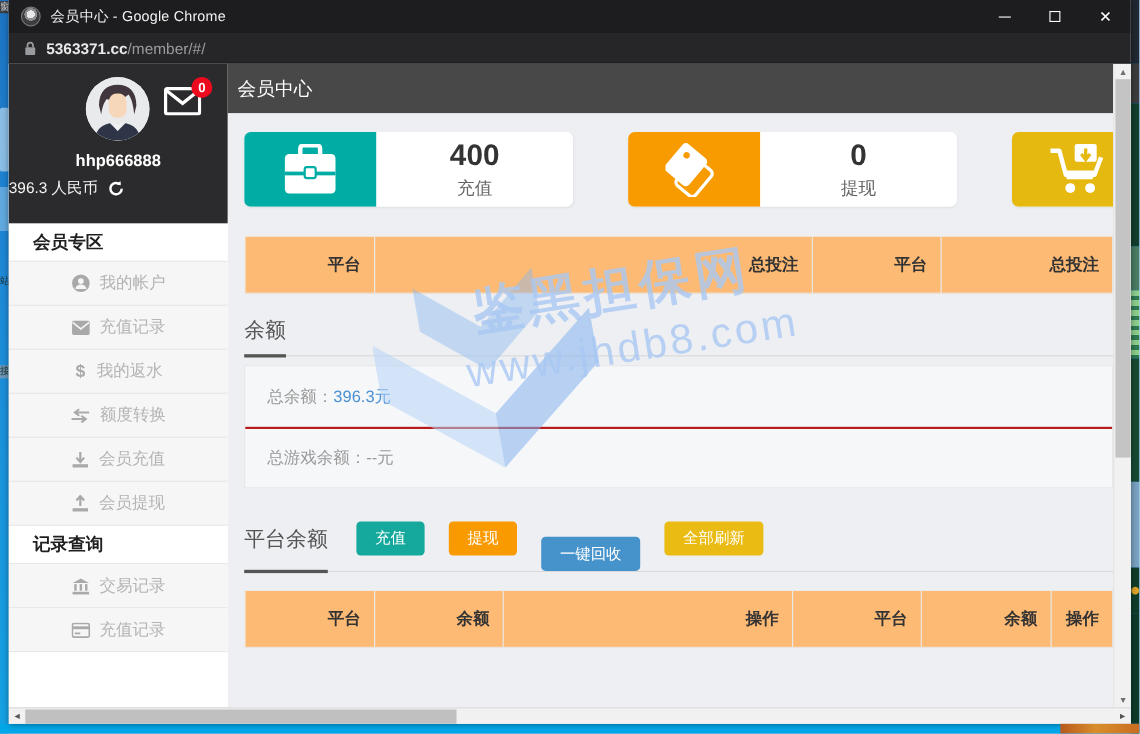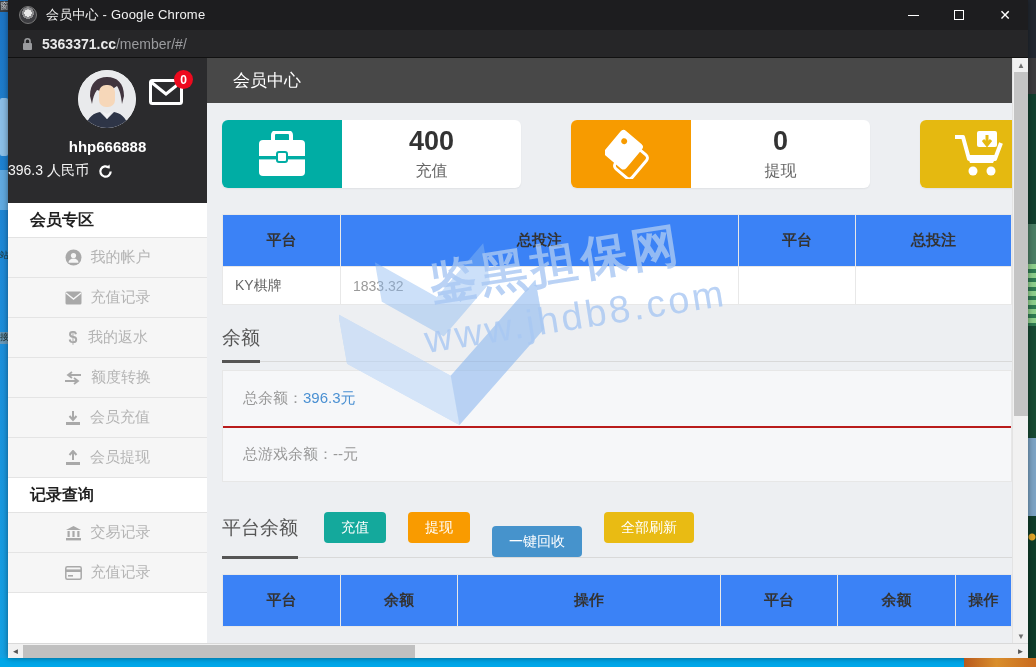--- a/index.html
+++ b/index.html
@@ -60,21 +60,21 @@
   .menu-header { height:35px; flex:0 0 35px; background:#fff; border-bottom:1px solid #e3e3e3;
     font-size:16px; font-weight:bold; color:#1f1f1f; padding-left:22px; display:flex; align-items:center; }
   .menu-item { height:40px; flex:0 0 40px; background:#f6f6f6; border-bottom:1px solid #e4e4e4;
     display:flex; align-items:center; justify-content:center; gap:9px; color:#b4b4b4; font-size:15px; }
   .menu-item svg { flex:0 0 auto; }
   .menu-filler { flex:1; background:#fff; }
 
   
   .main { flex:1; display:flex; flex-direction:column; overflow:hidden; position:relative; }
   .main-header { height:45px; flex:0 0 45px; background:#484848; color:#fff; font-size:17px;
-    display:flex; align-items:center; padding-left:26px; }
+    display:flex; align-items:center; padding-left:9px; }
   .content { flex:1; background:#edeff2; padding:17px 0 0 15px; overflow:hidden; }
 
   .cards { display:flex; gap:50px; width:1050px; }
   .card { width:299px; flex:0 0 299px; height:68px; background:#fff; border-radius:6px; display:flex; overflow:hidden;
     box-shadow:0 1px 2px rgba(0,0,0,.06); }
   .card-ico { width:120px; flex:0 0 120px; display:flex; align-items:center; justify-content:center; }
   .ico-teal { background:#00ada4; }
   .ico-orange { background:#f79b00; }
   .ico-gold { background:#e5b910; }
   .card-body { flex:1; display:flex; flex-direction:column; align-items:center; justify-content:center; gap:4px; }
@@ -82,22 +82,22 @@
   .card-label { font-size:16px; color:#666; }
 
   .sec-h { margin-top:16px; width:790px; position:relative; font-size:19px; font-weight:normal; color:#555;
     padding-bottom:10px; border-bottom:1px solid #d9d9d9; }
   .sec-h::after { content:""; position:absolute; left:0; bottom:-2px; height:3px; background:#555; }
   .u76::after { width:76px; }
   .u38::after { width:38px; }
 
   table { border-collapse:collapse; background:#fff; table-layout:fixed; }
   .tbl { width:790px; margin-top:26px; border:1px solid #e2e2e2; }
-  .tbl th { text-align:center; font-size:15px; font-weight:bold; color:#333; padding:16px 12px; height:36px;
-    border:1px solid #e8e8e8; background:#3b82f6; }
+  .tbl th { text-align:right; font-size:15px; font-weight:bold; color:#333; padding:16px 12px; height:36px;
+    border:1px solid #e8e8e8; background:#fdba74; }
   .tbl td { font-size:14px; padding:0 12px; height:38px; border:1px solid #e8e8e8; }
   .cell-name { color:#666; }
   .cell-num { color:#9a9a9a; }
 
   .sec-h.balance-title { margin-top:20px; }
   .balance-box { width:790px; margin-top:8px; background:#f6f7f9; border:1px solid #e7e7e7; }
   .b-row { height:55px; display:flex; align-items:center; padding-left:20px; font-size:15px; color:#999; }
   .b-row + .b-row { border-top:2px solid #b91c1c; }
   .b-val-blue { color:#4a90d2; }
   .b-val-gray { color:#999; }
@@ -352,26 +352,20 @@
                 <col style="width:398px">
                 <col style="width:117px">
                 <col>
               </colgroup>
             <tbody>
                 <tr>
               <th>平台</th>
               <th>总投注</th>
               <th>平台</th>
               <th>总投注</th>
-            </tr>
-            <tr>
-              <td class="cell-name">KY棋牌</td>
-              <td class="cell-num">1833.32</td>
-              <td></td>
-              <td></td>
             </tr>
           </tbody>
             </table>
 
           <h3 class="sec-h u38 balance-title">余额</h3>
 
           <div class="balance-box">
             <div class="b-row">
               <span>总余额：</span>
               <span class="b-val-blue">396.3元</span>

